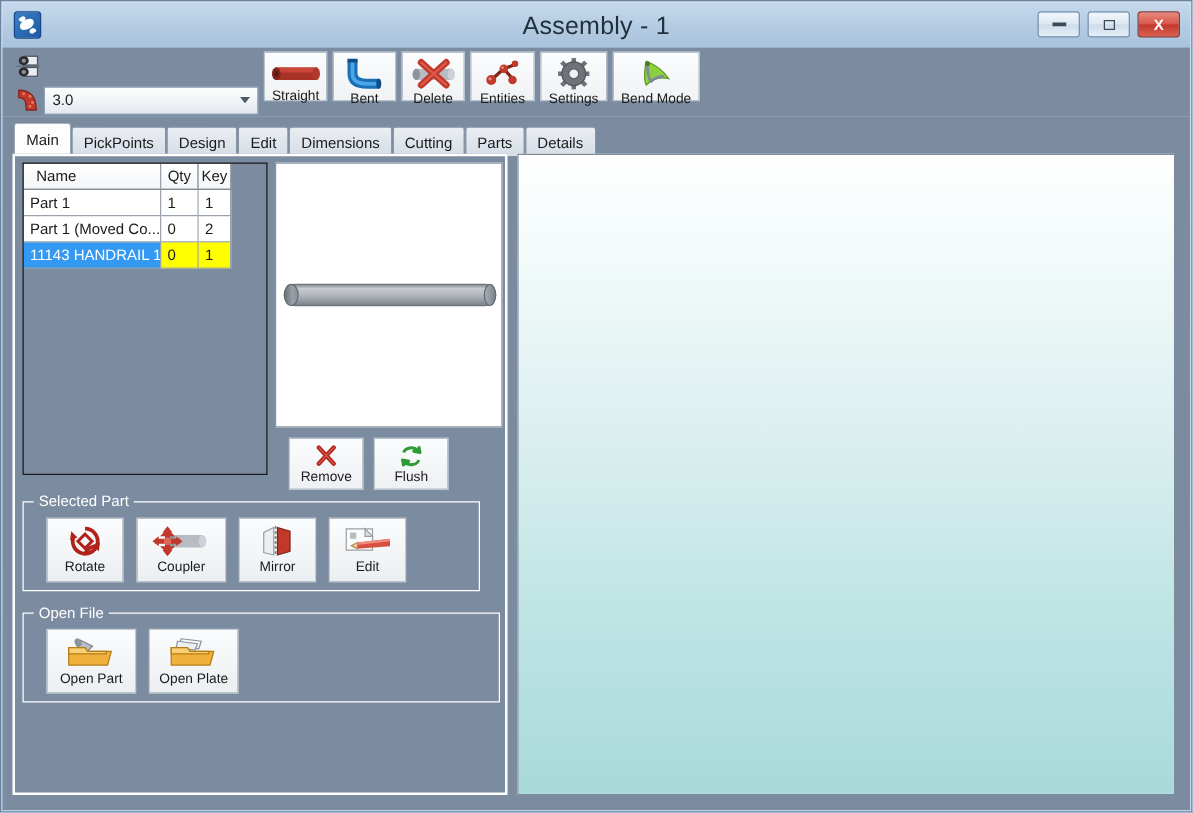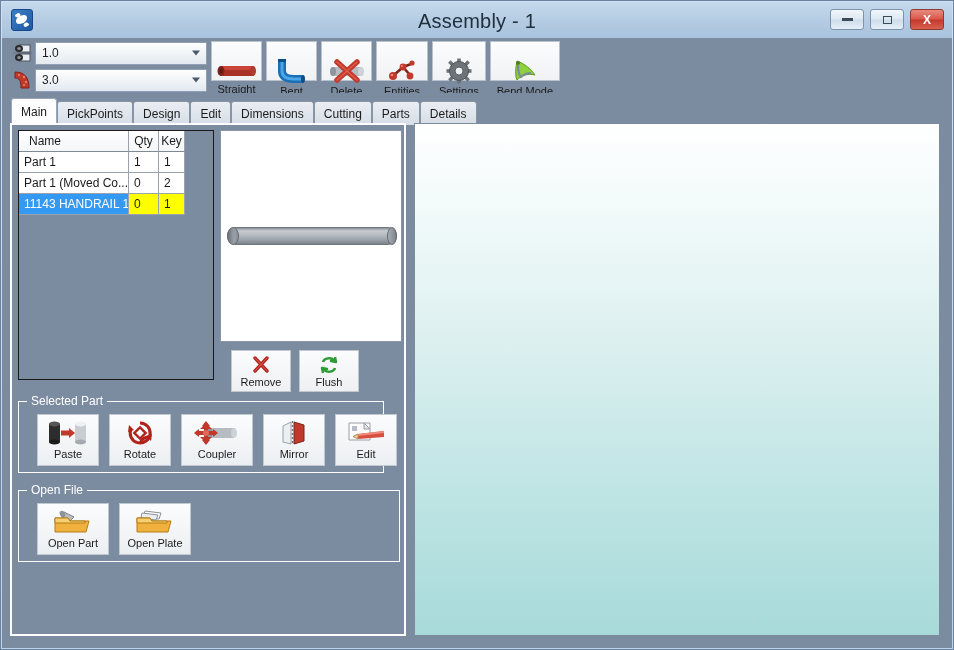--- a/index.html
+++ b/index.html
@@ -86,21 +86,21 @@
     border-top:5px solid #4a5a6a;
   }
 
   .tbtn {
     width:51px; min-width:51px; height:40px;
     margin-left:4px;
     border:1px solid #b9c2cc;
     background: linear-gradient(180deg,#fbfcfd 0%,#f0f2f4 100%);
     display:flex; flex-direction:column; align-items:center; justify-content:flex-start;
     box-sizing:border-box;
-    padding-top:16px;
+    padding-top:4px;
   }
   .tbtn.wide { width:auto; padding-left:6px; padding-right:6px; }
   .tbtn .ico { height:28px; display:flex; align-items:center; justify-content:center; }
   .tbtn .lbl { font-size:11px; color:#1b1b1b; margin-top:1px; white-space:nowrap; }
 
   
   .body-area {
     position:absolute; left:1px; top:92px; right:1px; bottom:1px;
     background:#7b8ba0;
     box-sizing:border-box;
@@ -289,24 +289,20 @@
               <svg width="26" height="22" viewBox="0 0 26 22">
                 <rect x="11" y="3" width="11" height="7" fill="#e9edf1" stroke="#4d5560"></rect>
                 <rect x="11" y="12" width="11" height="7" fill="#e9edf1" stroke="#4d5560"></rect>
                 <ellipse cx="11" cy="6.5" rx="4" ry="3.6" fill="#2b2b2b"></ellipse>
                 <ellipse cx="11" cy="15.5" rx="4" ry="3.6" fill="#2b2b2b"></ellipse>
                 <ellipse cx="11" cy="6.5" rx="1.8" ry="1.6" fill="#8d939b"></ellipse>
                 <ellipse cx="11" cy="15.5" rx="1.8" ry="1.6" fill="#8d939b"></ellipse>
                 <line x1="5" y1="11" x2="24" y2="11" stroke="#32384045" stroke-width="1"></line>
               </svg>
             </span>
-            <div class="combo">
-              <span class="val">1.0</span>
-              <span class="chev"></span>
-            </div>
           </div>
           <div class="combo-row">
             <span class="combo-ico">
               <svg width="26" height="22" viewBox="0 0 26 22">
                 <path d="M7 3 C17 3 21 9 21 19 L13 19 C13 11 11 9 7 9 Z" fill="#c0392b" stroke="#7e241a"></path>
                 <circle cx="16" cy="8" r="1.2" fill="#e8796c"></circle>
                 <circle cx="18" cy="13" r="1.2" fill="#e8796c"></circle>
                 <circle cx="11" cy="6" r="1.1" fill="#e8796c"></circle>
                 <circle cx="16" cy="16" r="1.1" fill="#e8796c"></circle>
               </svg>
@@ -484,35 +480,20 @@
               </svg>
             </span>
             <span class="lbl">Flush</span>
           </div>
         </div>
 
         <div class="group selected-part">
           <span class="gtitle">Selected Part</span>
           <div class="grp-btns">
 
-            <div class="gbtn">
-              <span class="ico">
-                <svg width="46" height="26" viewBox="0 0 46 26">
-                  <rect x="4" y="4" width="11" height="18" fill="#2d2d2d"></rect>
-                  <ellipse cx="9.5" cy="4" rx="5.5" ry="2.6" fill="#555"></ellipse>
-                  <ellipse cx="9.5" cy="22" rx="5.5" ry="2.6" fill="#1a1a1a"></ellipse>
-                  <rect x="30" y="4" width="11" height="18" fill="#c9cdd2"></rect>
-                  <ellipse cx="35.5" cy="4" rx="5.5" ry="2.6" fill="#eef0f2"></ellipse>
-                  <ellipse cx="35.5" cy="22" rx="5.5" ry="2.6" fill="#a5aab0"></ellipse>
-                  <path d="M16 13 L26 13" stroke="#c0392b" stroke-width="5"></path>
-                  <path d="M24 8 L30 13 L24 18 Z" fill="#c0392b"></path>
-                </svg>
-              </span>
-              <span class="lbl">Paste</span>
-            </div>
 
             <div class="gbtn">
               <span class="ico">
                 <svg width="30" height="26" viewBox="0 0 30 26">
                   <path d="M15 3 A10 10 0 1 1 6 9" fill="none" stroke="#b0221a" stroke-width="3"></path>
                   <path d="M15 23 A10 10 0 0 1 24 17" fill="none" stroke="#b0221a" stroke-width="3"></path>
                   <path d="M4 5 L9 10 L3 12 Z" fill="#b0221a"></path>
                   <path d="M26 21 L21 16 L27 14 Z" fill="#b0221a"></path>
                   <rect x="11" y="9" width="8" height="8" transform="rotate(45 15 13)" fill="none" stroke="#b0221a" stroke-width="2.4"></rect>
                 </svg>

